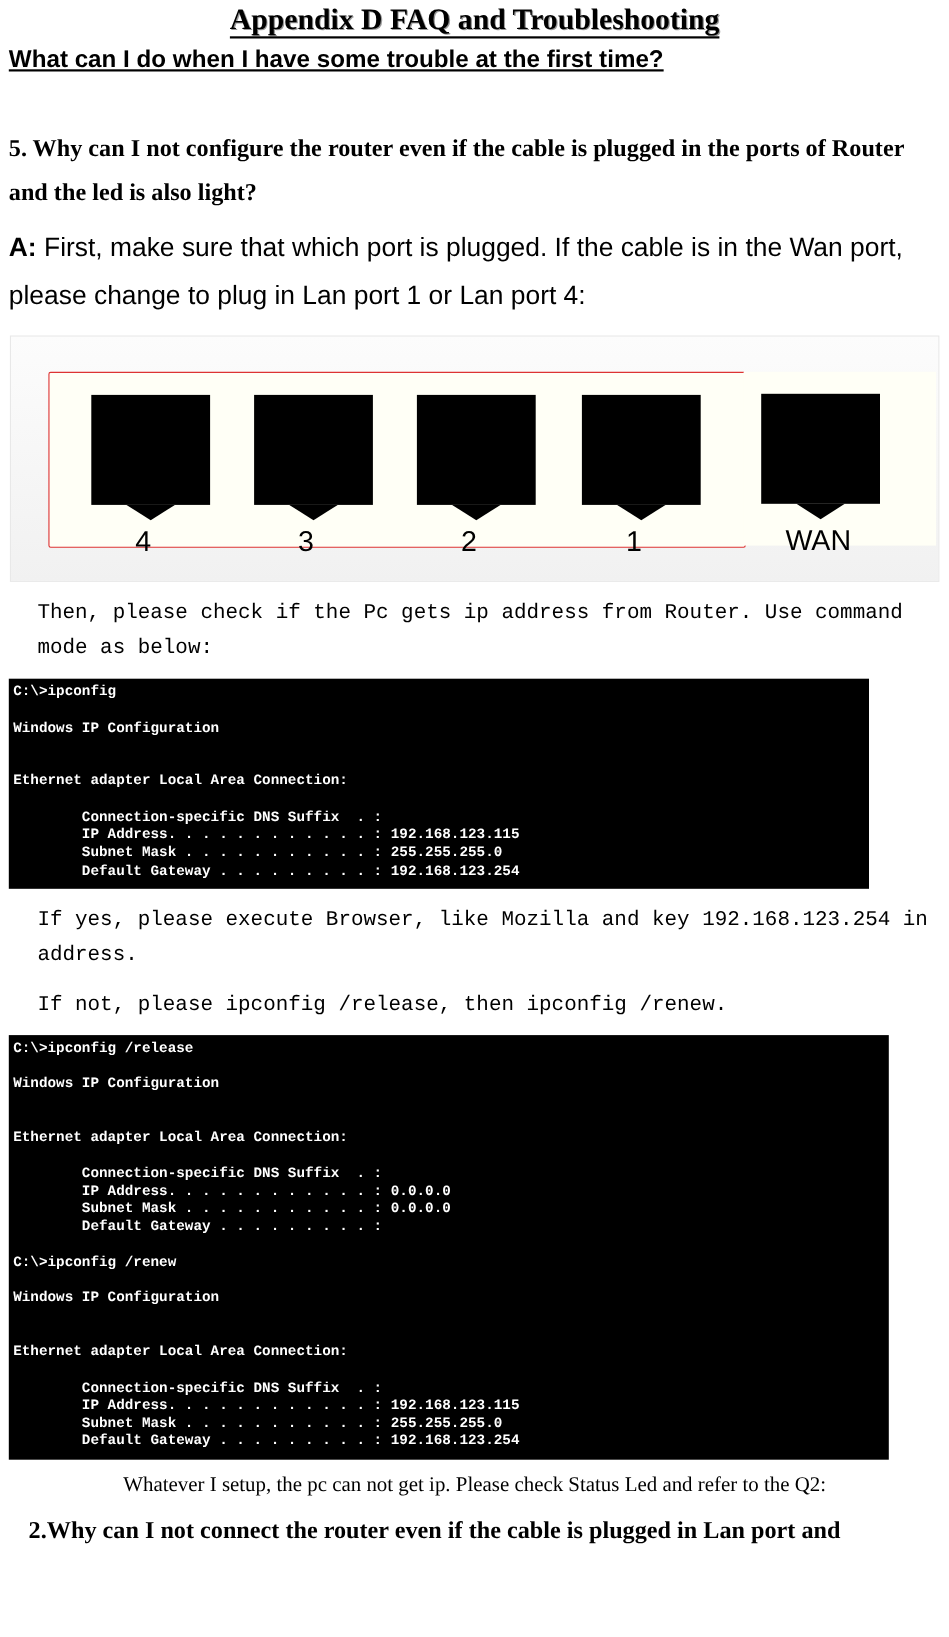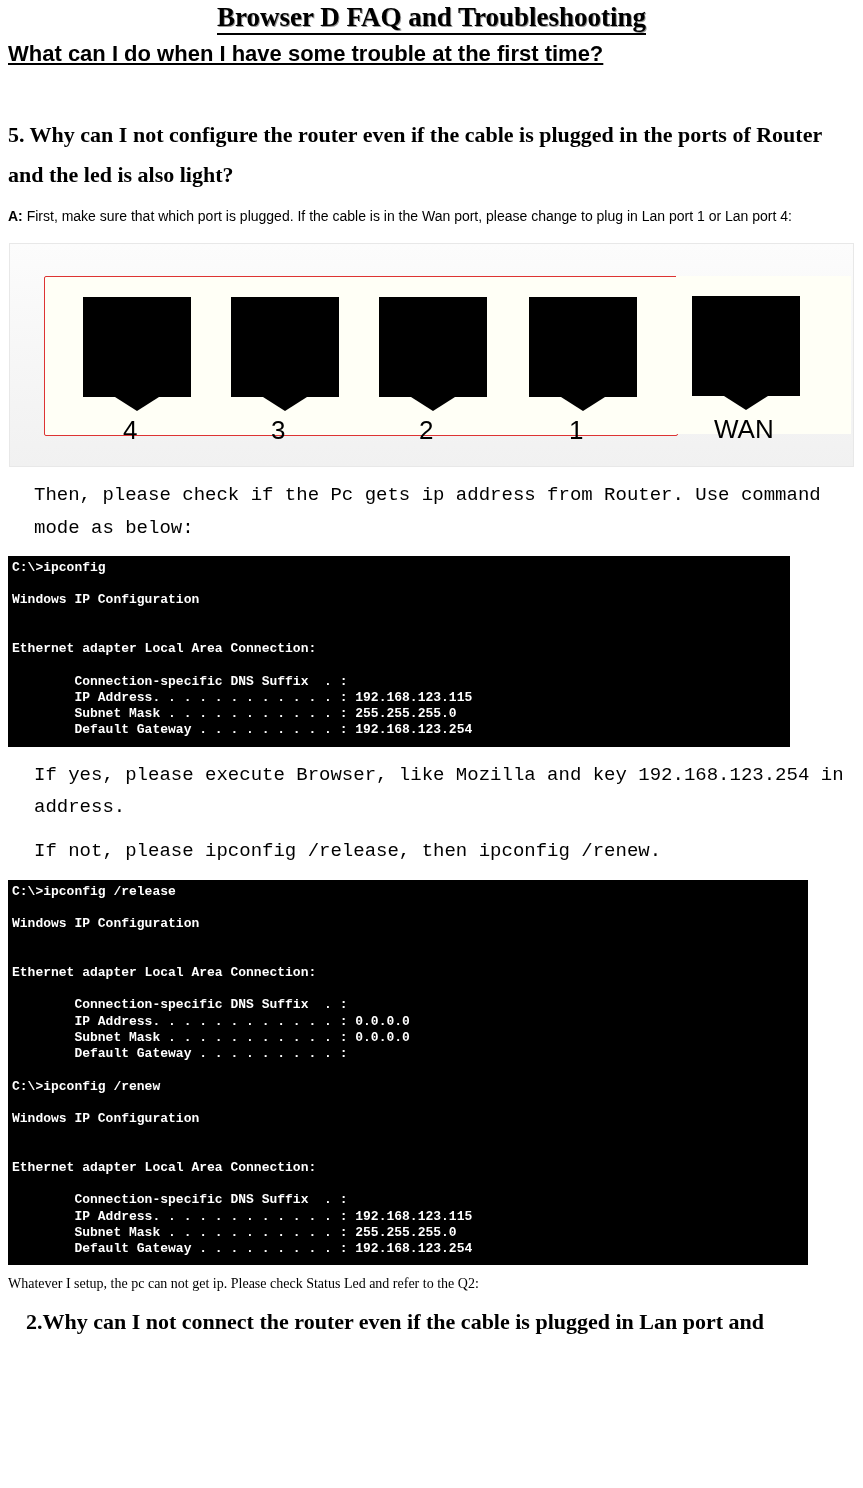--- a/index.html
+++ b/index.html
@@ -29,36 +29,37 @@
     margin: 4px 0 48px 0;
   }
   .q {
     font-weight: bold;
     font-size: 22px;
     line-height: 1.8;
     margin: 0 0 10px 0;
   }
   .a {
     font-family: Arial, sans-serif;
-    font-size: 14px;
+    font-size: 24px;
     line-height: 1.8;
     margin: 0 0 14px 0;
   }
   .a b { font-weight: bold; }
   .body-text {
     font-family: Liberation Mono, monospace;
     font-size: 19px;
     margin: 12px 0 12px 26px;
     line-height: 1.7;
   }
   .body-text2 {
     font-family: "Times New Roman", Times, serif;
-    font-size: 14px;
+    font-size: 19px;
     margin: 8px 0 4px 0;
     line-height: 1.6;
+    text-align: center;
   }
   .q2 {
     font-weight: bold;
     font-size: 22px;
     margin: 8px 0 10px 18px;
     line-height: 1.6;
   }
 
   
   .router-fig {
@@ -118,21 +119,21 @@
     line-height: 1.25;
     margin: 0 0 8px 0;
   }
   .cmd1 { width: 772px; }
   .cmd2 { width: 790px; }
 </style>
 </head>
 <body>
 
 <div class="title-wrap">
-  <div class="title">Browser D    FAQ and Troubleshooting</div>
+  <div class="title">Appendix D    FAQ and Troubleshooting</div>
 </div>
 <div class="subtitle">What can I do when I have some trouble at the first time?</div>
 
 <div class="q">5. Why can I not configure the router even if the cable is plugged in the ports of Router and the led is also light?</div>
 
 <div class="a">
   <b>A: </b><span>First, make sure that which port is plugged. If the cable is in the Wan port, please change to plug in Lan port 1 or Lan port 4:</span>
 </div>
 
 <div class="router-fig">

